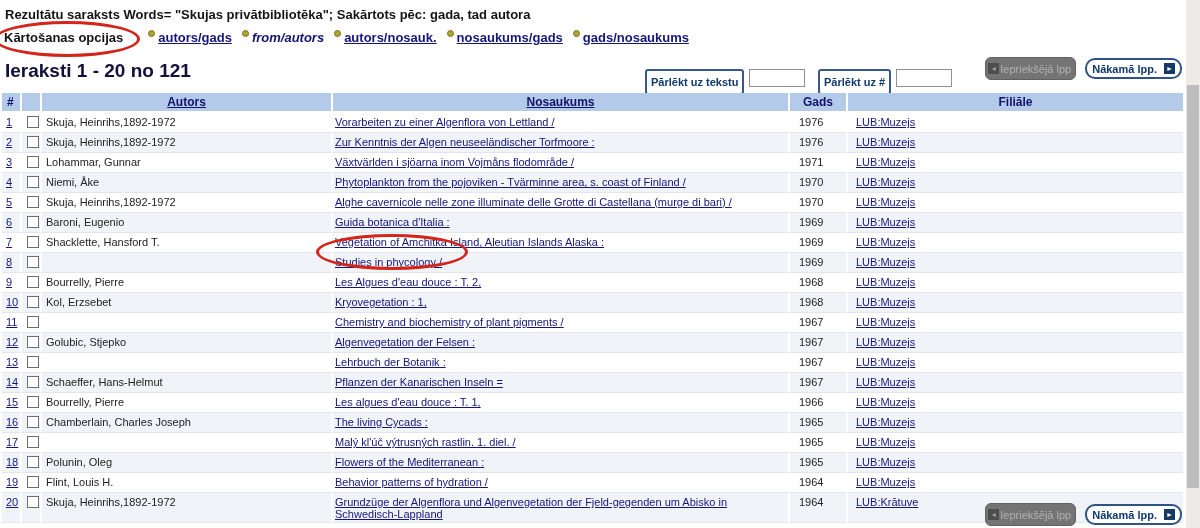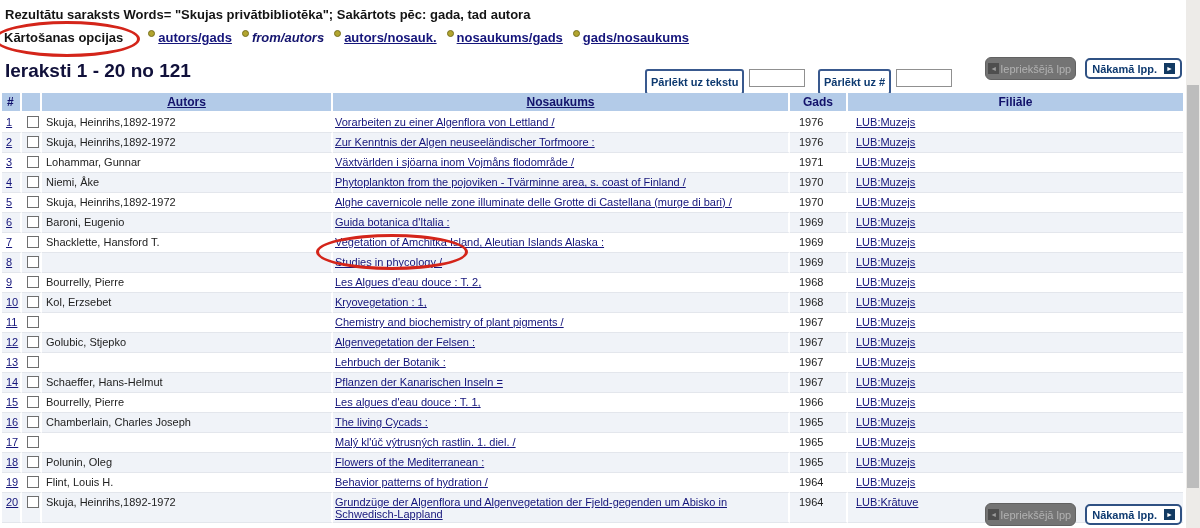--- a/index.html
+++ b/index.html
@@ -29,21 +29,21 @@
     font-size:11px;font-weight:bold;padding:1px 4px;height:26px;font-family:inherit;display:inline-flex;align-items:center}
   .jump-input{width:50px;height:16px;border:1px solid #909090;background:#fff;font-size:11px;padding:0 2px;font-family:inherit}
 
   
   .pagination{position:absolute;display:flex;gap:9px;align-items:center}
   .pagination.top{top:57px;right:18px}
   .pagination.bottom{top:503px;right:18px}
   .btn-prev{background:#747474;border:1px solid #616161;border-radius:6px;color:#b2b2b2;
     font-size:11px;padding:1px 4px 1px 2px;height:23px;display:inline-flex;align-items:center;gap:1px;font-family:inherit}
   .btn-prev .arr-box{width:11px;height:11px;background:#4e4e4e;color:#9c9c9c;font-size:7px;line-height:11px;text-align:center;display:inline-block}
-  .btn-next{background:#fff;border:2px solid #2f5183;border-radius:5px;color:#0e3a70;font-weight:bold;
+  .btn-next{background:#fff;border:2px solid #2f5183;border-radius:10px;color:#0e3a70;font-weight:bold;
     font-size:11px;padding:1px 5px;height:21px;display:inline-flex;align-items:center;gap:7px;font-family:inherit}
   .btn-next .arr-box{width:11px;height:11px;background:#123a62;color:#fff;font-size:7px;line-height:11px;text-align:center;display:inline-block}
 
   
   .results-table{position:absolute;left:2px;top:93px;width:1181px;border-collapse:separate;border-spacing:0;
     table-layout:fixed;font-size:11px}
   .results-table th{background:#b3cbe8;color:#12126b;font-size:12px;font-weight:bold;height:16px;
     border-right:2px solid #fff;border-bottom:2px solid #fff;padding:1px 0;}
   .results-table th:last-child{border-right:none}
   .results-table th.c-num{text-align:left;padding-left:5px}

